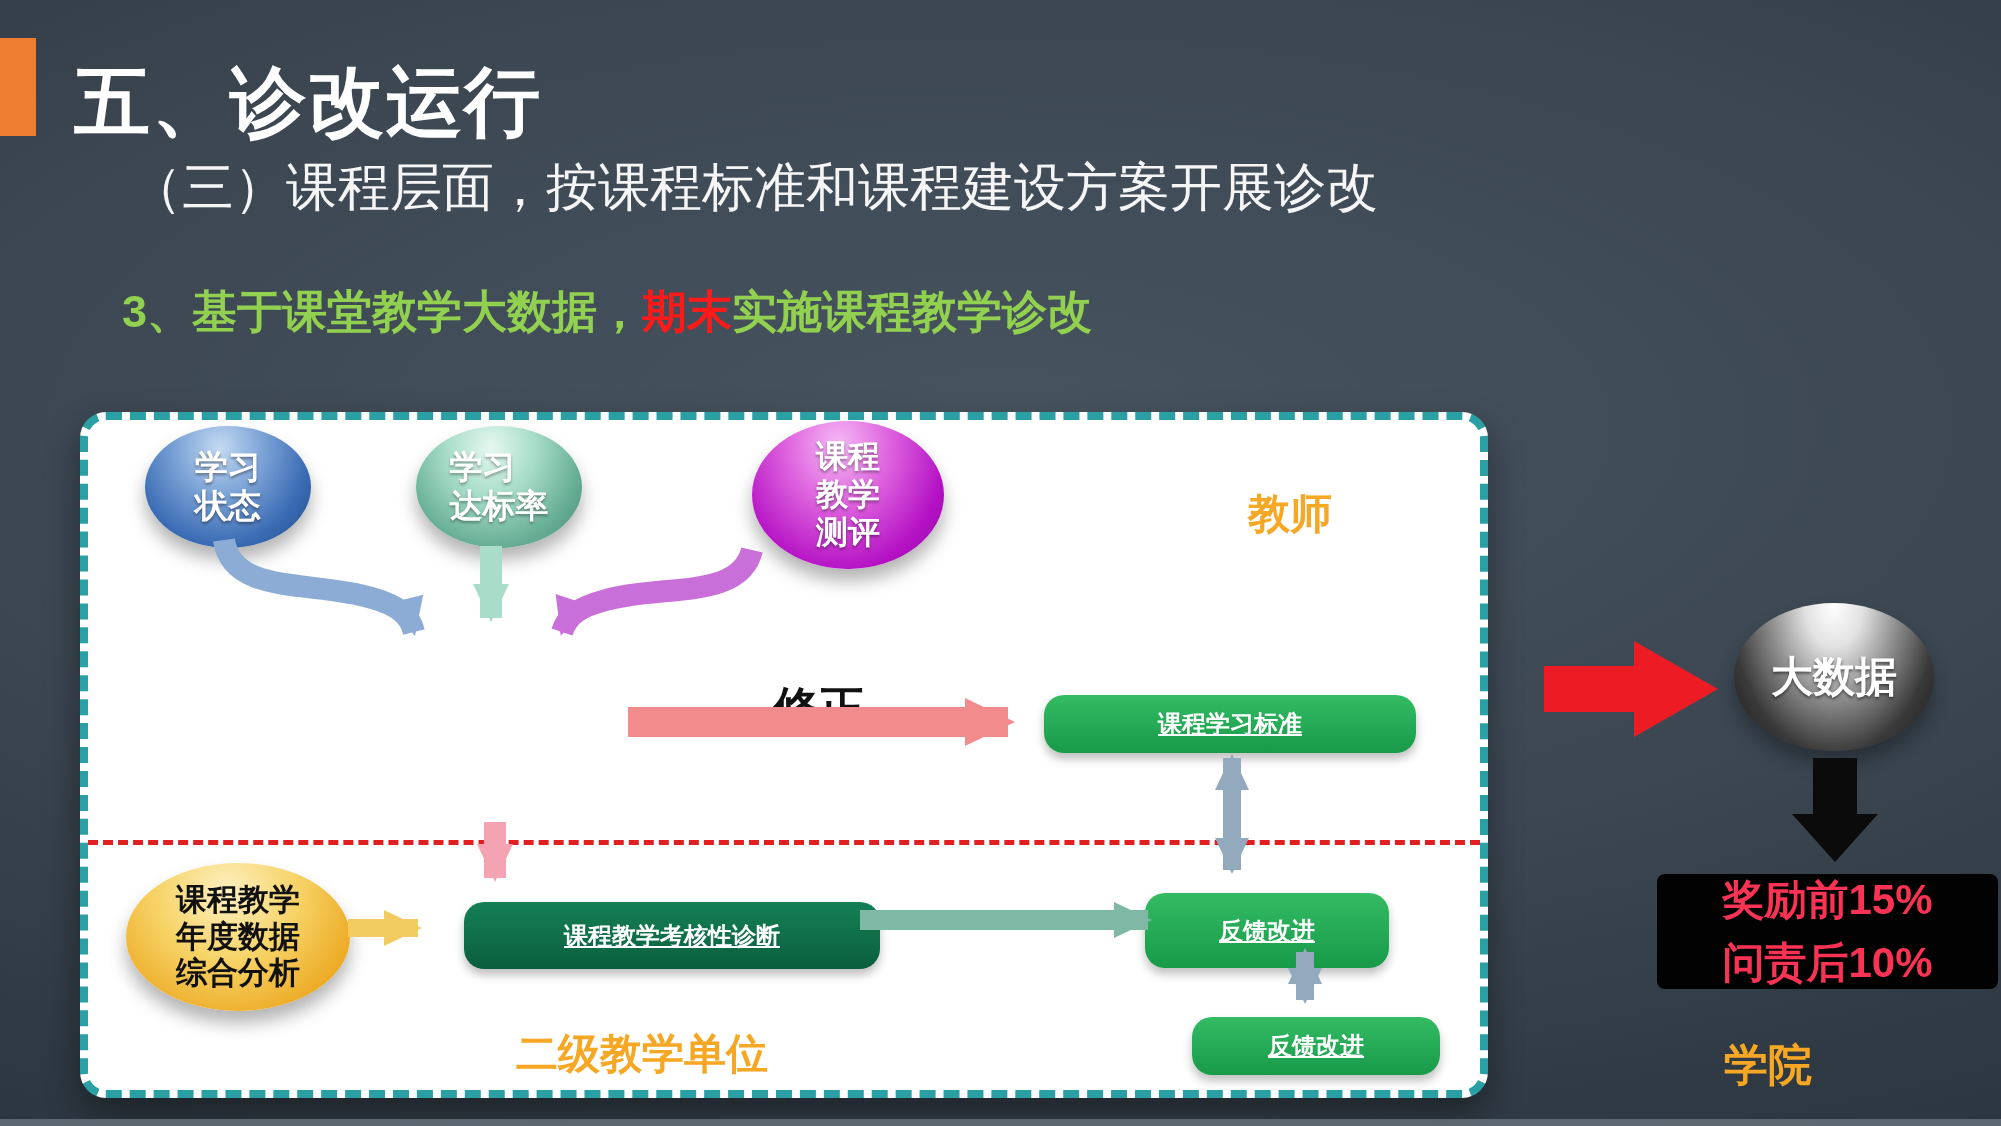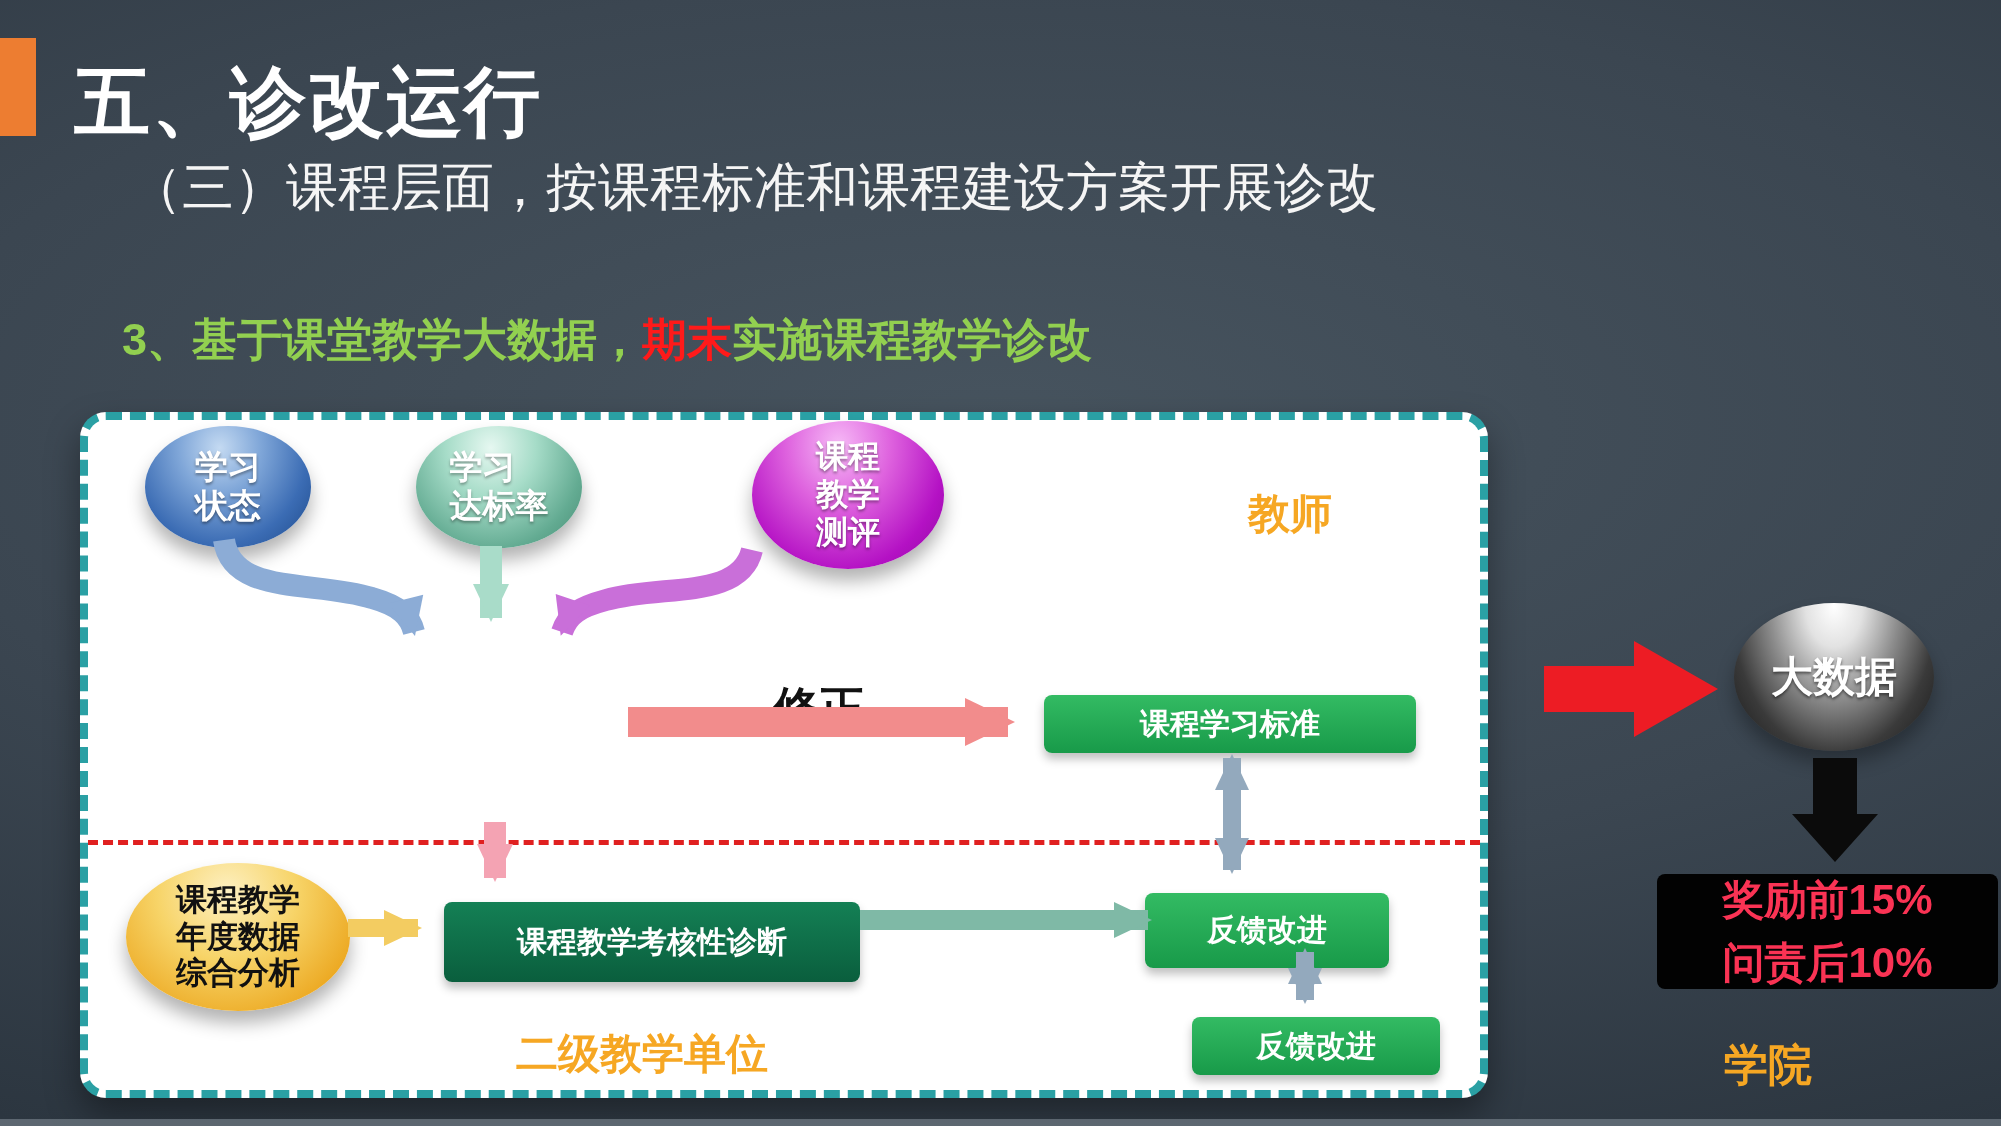--- a/index.html
+++ b/index.html
@@ -9,21 +9,21 @@
     background:#2a333c;
   }
   .slide{
     position:relative;width:2001px;height:1126px;
     background:radial-gradient(ellipse 130% 95% at 50% 38%, #47545f 0%, #3b4651 42%, #2c3640 75%, #222a33 100%);
     overflow:hidden;
   }
   .accent-bar{position:absolute;left:0;top:38px;width:36px;height:98px;background:#ED7D31;}
   .title{position:absolute;left:74px;top:52px;font-size:76px;font-weight:600;color:#ffffff;letter-spacing:2px;}
   .subtitle{position:absolute;left:130px;top:153px;font-size:52px;font-weight:400;color:#f5f5f5;}
-  .heading{position:absolute;left:122px;top:282px;font-size:45px;font-weight:700;margin-top:28px;}
+  .heading{position:absolute;left:122px;top:282px;font-size:45px;font-weight:700;}
   .h-green{color:#92D050;}
   .h-red{color:#FF1A1A;}
 
   .diagram-box{
     position:absolute;left:80px;top:412px;width:1392px;height:670px;
     background:#ffffff;border:8px dashed #2AA0A4;border-radius:26px;
     box-shadow:0 16px 34px rgba(0,0,0,.38);
   }
 
   .ellipse{
@@ -49,26 +49,27 @@
   .gold-label{position:absolute;font-weight:700;color:#F6A723;font-size:42px;}
   .teacher{left:1160px;top:66px;}
   .unit{left:420px;top:606px;width:260px;text-align:right;}
   .college{position:absolute;left:1724px;top:1036px;font-weight:700;color:#F6A723;font-size:44px;}
 
   .arrow-label{position:absolute;left:676px;top:258px;width:110px;text-align:center;
     font-size:46px;font-weight:700;color:#111;}
 
   .gbox{
     position:absolute;display:flex;align-items:center;justify-content:center;
-    color:#fff;font-weight:700;font-size:30px;border-radius:8px;
+    color:#fff;font-weight:700;font-size:24px;border-radius:20px;
     background:linear-gradient(180deg,#33BB63 0%,#189A49 100%);
     box-shadow:0 6px 10px rgba(0,0,0,.25);
+    text-decoration:underline;
   }
   .box-standard{left:956px;top:275px;width:372px;height:58px;}
-  .box-diagnosis{left:356px;top:482px;width:416px;height:80px;
+  .box-diagnosis{left:376px;top:482px;width:416px;height:67px;
     background:linear-gradient(180deg,#148055 0%,#0A5E3D 100%);}
   .box-feedback{left:1057px;top:473px;width:244px;height:75px;}
   .box-performance{left:1104px;top:597px;width:248px;height:58px;}
 
   .red-divider{position:absolute;left:0;top:420px;width:100%;height:0;
     border-top:5px dashed #E02020;}
 
   .sphere-dark{left:1734px;top:603px;width:200px;height:148px;font-size:42px;color:#fff;
     text-shadow:0 2px 3px rgba(0,0,0,.5);
     background:radial-gradient(ellipse at 50% 2%, #ffffff 0%, #e2e2e2 20%, #8e8e8e 45%, #3a3a3a 72%, #181818 100%);}

